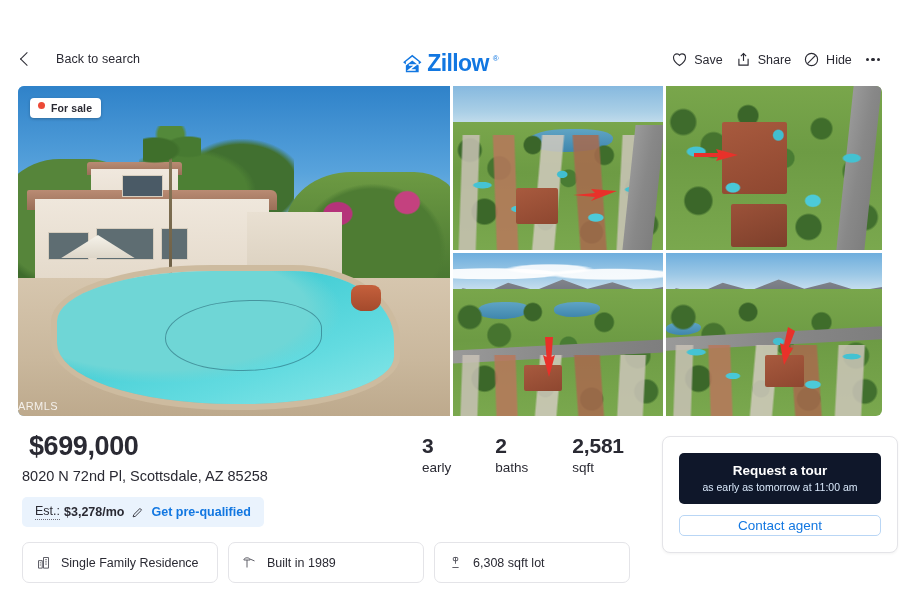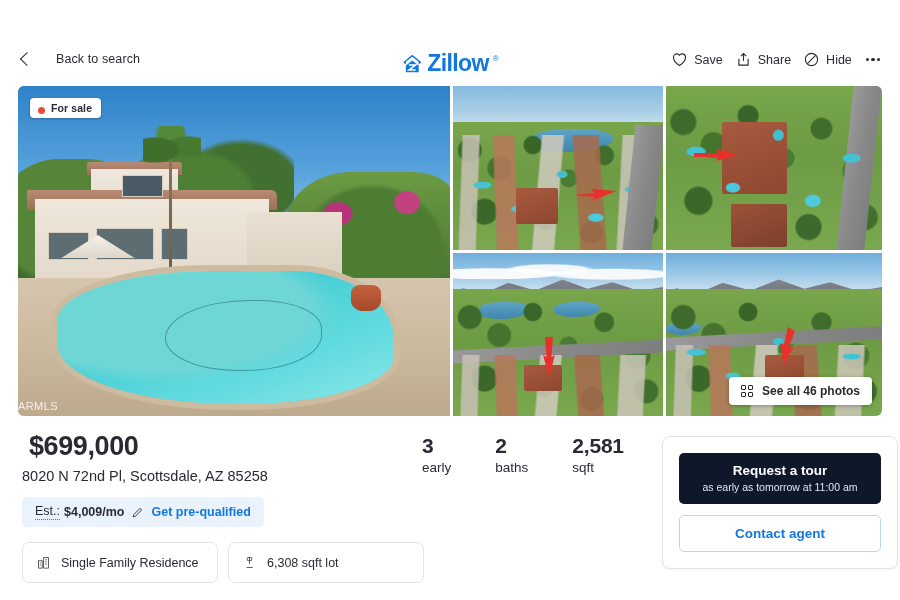--- a/index.html
+++ b/index.html
@@ -228,21 +228,21 @@
     background: linear-gradient(180deg, #c5603c, #a44a2c);
     border-radius: 30% 30% 40% 40%;
   }
   .badge-forsale {
     position: absolute;
     left: 12px; top: 12px;
     background: #ffffff;
     border-radius: 4px;
     padding: 4px 9px 4px 8px;
     display: flex;
-    align-items: flex-end;
+    align-items: flex-start;
     gap: 6px;
     box-shadow: 0 1px 3px rgba(0,0,0,.25);
     cursor: default;
   }
   .badge-forsale .dot {
     width: 7px; height: 7px; border-radius: 50%;
     background: #ec4a37;
     display: block;
   }
   .badge-forsale .txt {
@@ -473,26 +473,26 @@
     font-size: 10.5px;
     color: #d9e8fa;
     line-height: 1.35;
   }
   .btn-contact {
     width: 100%;
     margin-top: 11px;
     background: #ffffff;
     border: 1px solid #b9d6f5;
     border-radius: 5px;
-    padding: 10px 4px;
+    padding: 2px 4px;
     cursor: pointer;
     text-align: center;
     display: block;
     font-size: 13.5px;
-    font-weight: bold;
+    font-weight: normal;
     color: #1277e1;
     font-family: "Liberation Sans", sans-serif;
   }
 
   
   .chips {
     position: absolute;
     left: 4px;
     top: 117px;
     display: flex;
@@ -668,29 +668,20 @@
         <div class="a-roofs" style="inset:56% 0 0 0;"></div>
         <div class="a-pools"></div>
         <div class="a-target-roof" style="left:46%;top:62%;width:18%;height:20%;"></div>
         <div class="red-arrow" style="left:52%;top:44%;width:18px;height:40px;">
           <svg viewBox="0 0 18 40">
               <path d="M6 40 L2 18 L6 20 L10 2 L17 6 L11 22 L15 23 Z" fill="#e8312a"></path>
             </svg>
         </div>
       </div>
 
-      <div class="see-all-btn">
-        <span class="grid-icon">
-          <i></i>
-          <i></i>
-          <i></i>
-          <i></i>
-        </span>
-        <span class="see-all-txt">See all 46 photos</span>
-      </div>
     </div>
 
   </div>
 
   <div class="summary">
 
     <div class="price">$699,000</div>
     <div class="address">8020 N 72nd Pl, Scottsdale, AZ 85258</div>
 
     <div class="facts">
@@ -703,21 +694,21 @@
         <div class="l">baths</div>
       </div>
       <div class="fact">
         <div class="v">2,581</div>
         <div class="l">sqft</div>
       </div>
     </div>
 
     <div class="est-chip">
       <span class="est-label">Est.:</span>
-      <span class="est-amount">$4,009/mo</span>
+      <span class="est-amount">$3,278/mo</span>
       <svg width="13" height="13" viewBox="0 0 24 24">
         <path d="M4 20 L5 16 L16.5 4.5 L19.5 7.5 L8 19 Z" fill="none" stroke="#2a2a33" stroke-width="1.7"></path>
       </svg>
       <span class="est-link">Get pre-qualified</span>
     </div>
 
     <div class="cta-card">
       <button class="btn-tour">
         <span class="t1">Request a tour</span>
         <span class="t2">as early as tomorrow at 11:00 am</span>
@@ -728,20 +719,28 @@
     <div class="chips">
 
       <div class="chip">
         <svg class="chip-icon" width="15" height="15" viewBox="0 0 24 24">
           <path d="M4 21 L4 9 L10 9 L10 21 Z M12 21 L12 4 L20 4 L20 21 Z" fill="none" stroke="#55555f" stroke-width="1.5"></path>
           <path d="M14.5 7.5 L17.5 7.5 M14.5 11 L17.5 11 M14.5 14.5 L17.5 14.5 M6 12.5 L8 12.5 M6 16 L8 16" stroke="#55555f" stroke-width="1.3"></path>
         </svg>
         <span class="cl">Single Family Residence</span>
       </div>
 
+      <div class="chip">
+        <svg class="chip-icon" width="15" height="15" viewBox="0 0 24 24">
+          <path d="M3 8 C3 5.8 5 4.5 8 4.5 C11 4.5 13 5.8 13 8 L3 8 Z" fill="none" stroke="#55555f" stroke-width="1.5"></path>
+          <path d="M8 8 L8 20" stroke="#55555f" stroke-width="1.5"></path>
+          <path d="M13 6.5 L20 9.5" stroke="#55555f" stroke-width="1.5"></path>
+        </svg>
+        <span class="cl">Built in 1989</span>
+      </div>
 
       <div class="chip">
         <svg class="chip-icon" width="15" height="15" viewBox="0 0 24 24">
           <path d="M12 3 L12 14" stroke="#55555f" stroke-width="1.5"></path>
           <rect x="8.5" y="4" width="7" height="5" rx="1" fill="none" stroke="#55555f" stroke-width="1.5"></rect>
           <path d="M7 20 L17 20" stroke="#55555f" stroke-width="1.5"></path>
         </svg>
         <span class="cl">6,308 sqft lot</span>
       </div>
 

